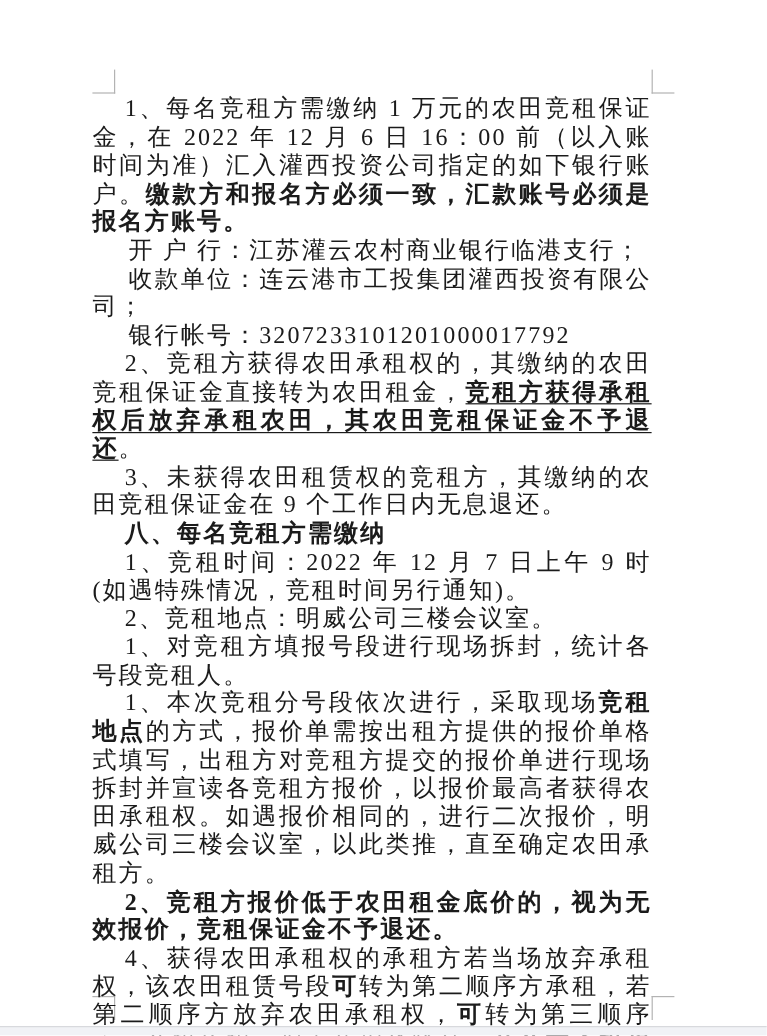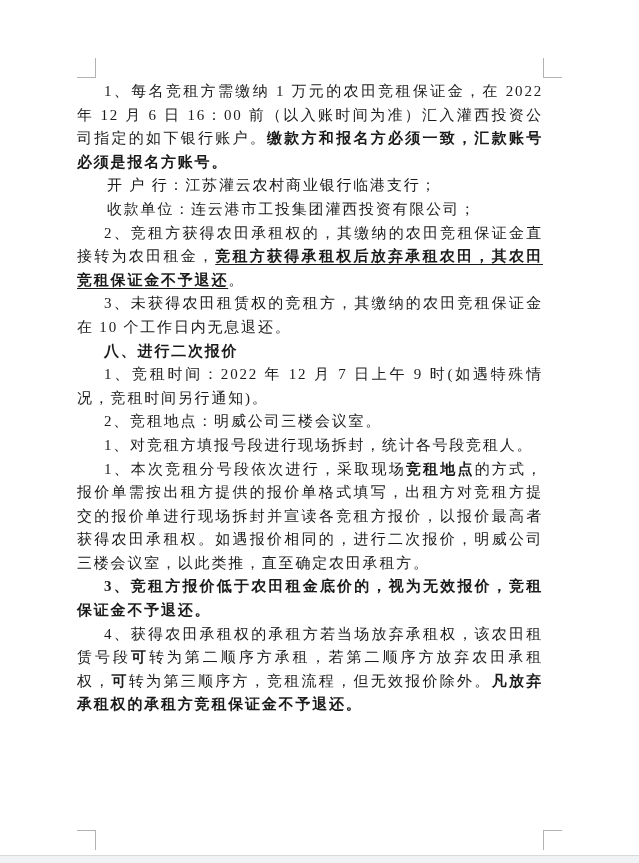--- a/index.html
+++ b/index.html
@@ -33,21 +33,21 @@
   .crop-br { left: 543px; top: 830px; border-top-width: 1px;    border-left-width: 1px; }
 
   .doc-body {
     position: absolute;
     left: 77px;
     top: 80px;
     width: 466px;
   }
   .para {
     margin: 0;
-    font-size: 15px;
+    font-size: 20px;
     line-height: 23.6px;
     letter-spacing: 1.8px;
     text-align: justify;
     text-justify: inter-character;
     word-break: break-all;
   }
   .para.body    { text-indent: 27px; }
   .para.bank    { text-indent: 30px; }
   .para.heading { text-indent: 27px; font-weight: bold; }
   .run-bold { font-weight: bold; }
@@ -73,25 +73,26 @@
 <div class="page">
   <div class="crop-mark crop-tl"></div>
   <div class="crop-mark crop-tr"></div>
   <div class="crop-mark crop-bl"></div>
   <div class="crop-mark crop-br"></div>
 
   <div class="doc-body">
       <p class="para body"><span>1、每名竞租方需缴纳 1 万元的农田竞租保证金，在 2022 年 12 月 6 日 16：00 前（以入账时间为准）汇入灌西投资公司指定的如下银行账户。</span><span class="run-bold">缴款方和报名方必须一致，汇款账号必须是报名方账号。</span></p>
       <p class="para bank"><span>开 户 行：江苏灌云农村商业银行临港支行；</span></p>
       <p class="para bank"><span>收款单位：连云港市工投集团灌西投资有限公司；</span></p>
+      <p class="para bank"><span>银行帐号：3207233101201000017792</span></p>
       <p class="para body"><span>2、竞租方获得农田承租权的，其缴纳的农田竞租保证金直接转为农田租金，</span><span class="run-bold run-underline">竞租方获得承租权后放弃承租农田，其农田竞租保证金不予退还</span><span>。</span></p>
-      <p class="para body"><span>3、未获得农田租赁权的竞租方，其缴纳的农田竞租保证金在 10 个工作日内无息退还。</span></p>
-      <p class="para heading"><span class="run-bold">八、进行二次报价</span></p>
+      <p class="para body"><span>3、未获得农田租赁权的竞租方，其缴纳的农田竞租保证金在 9 个工作日内无息退还。</span></p>
+      <p class="para heading"><span class="run-bold">八、每名竞租方需缴纳</span></p>
       <p class="para body"><span>1、竞租时间：2022 年 12 月 7 日上午 9 时(如遇特殊情况，竞租时间另行通知)。</span></p>
       <p class="para body"><span>2、竞租地点：明威公司三楼会议室。</span></p>
       <p class="para body"><span>1、对竞租方填报号段进行现场拆封，统计各号段竞租人。</span></p>
       <p class="para body"><span>1、本次竞租分号段依次进行，采取现场</span><span class="run-bold">竞租地点</span><span>的方式，报价单需按出租方提供的报价单格式填写，出租方对竞租方提交的报价单进行现场拆封并宣读各竞租方报价，以报价最高者获得农田承租权。如遇报价相同的，进行二次报价，明威公司三楼会议室，以此类推，直至确定农田承租方。</span></p>
-      <p class="para body"><span class="run-bold">3、竞租方报价低于农田租金底价的，视为无效报价，竞租保证金不予退还。</span></p>
+      <p class="para body"><span class="run-bold">2、竞租方报价低于农田租金底价的，视为无效报价，竞租保证金不予退还。</span></p>
       <p class="para body"><span>4、获得农田承租权的承租方若当场放弃承租权，该农田租赁号段</span><span class="run-bold">可</span><span>转为第二顺序方承租，若第二顺序方放弃农田承租权，</span><span class="run-bold">可</span><span>转为第三顺序方，竞租流程，但无效报价除外。</span><span class="run-bold">凡放弃承租权的承租方竞租保证金不予退还。</span></p>
     </div>
 
   <div class="bottom-edge"></div>
 </div>
 
 </body></html>

